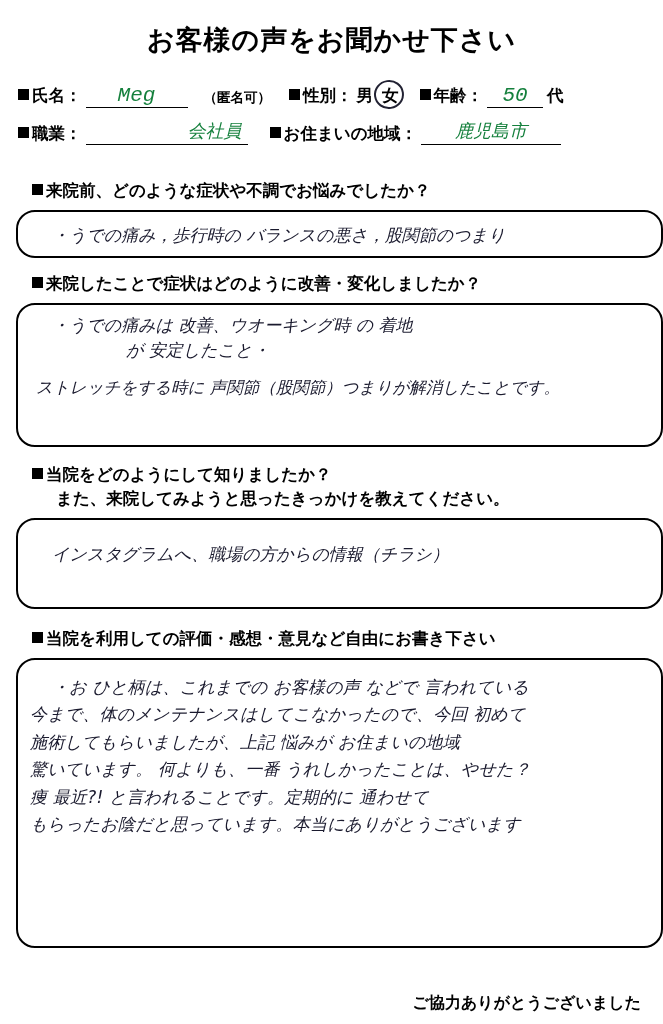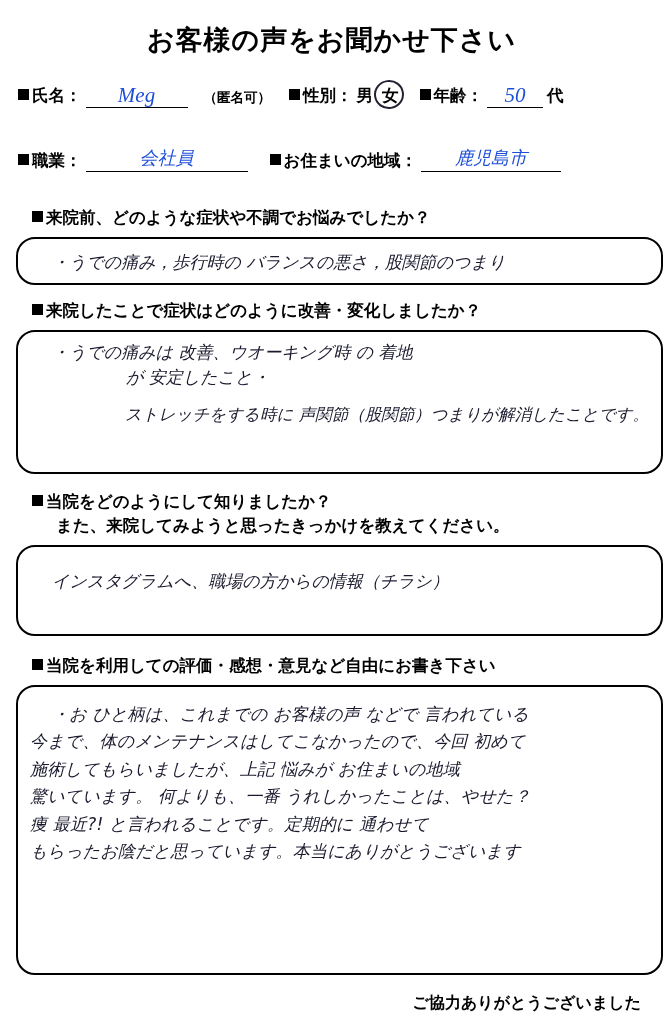--- a/index.html
+++ b/index.html
@@ -27,22 +27,22 @@
     font-weight: bold;
     font-size: 27px;
     letter-spacing: 1px;
     margin-top: 22px;
     font-family: "DejaVu Sans", sans-serif;
     color: #000;
   }
 
   
   .hand {
-    font-family: Liberation Serif, serif;
-    color: #1d4ed8;
+    font-family: Liberation Mono, monospace;
+    color: #15803d;
     font-style: italic;
     font-weight: 500;
   }
 
   
   .row {
     display: flex;
     align-items: flex-end;
     padding: 0 18px;
     margin-top: 16px;
@@ -131,21 +131,21 @@
     font-style: italic;
     white-space: nowrap;
   }
   .box.b1 { height: 48px; padding-top: 11px; }
   .box.b2 { height: 144px; }
   .box.b3 { height: 91px; padding-top: 22px; }
   .box.b4 { height: 290px; padding-top: 14px; }
 
   .indent1 { padding-left: 22px; }
   .indent2 { padding-left: 96px; }
-  .indent3 { padding-left: 6px; text-align: right; }
+  .indent3 { padding-left: 6px; }
 
   .b4 .line { font-size: 17px; line-height: 1.62; letter-spacing: .2px; }
   .b2 .line { line-height: 1.5; }
 
   
   .footer {
     position: absolute;
     right: 22px;
     bottom: 10px;
     font-weight: bold;
@@ -165,23 +165,23 @@
     <span class="ul hand val" style="min-width:90px;">Meg</span>
     <span class="note" style="margin-left:12px;">（匿名可）</span>
     <span class="lbl" style="margin-left:14px;"><span class="sq"></span><span>性別：</span></span>
     <span class="lbl">男</span>
     <span class="lbl circled">女</span>
     <span class="lbl" style="margin-left:12px;"><span class="sq"></span><span>年齢：</span></span>
     <span class="ul hand val" style="min-width:44px;">50</span>
     <span class="lbl">代</span>
   </div>
 
-  <div class="row" style="margin-top:39px;">
+  <div class="row" style="margin-top:12px;">
     <span class="lbl"><span class="sq"></span><span>職業：</span></span>
-    <span class="ul hand val-sm" style="min-width:150px;">会社員</span>
+    <span class="ul hand val-sm" style="min-width:150px;text-align:right;">会社員</span>
     <span class="lbl" style="margin-left:18px;"><span class="sq"></span><span>お住まいの地域：</span></span>
     <span class="ul hand val-sm" style="min-width:128px;">鹿児島市</span>
   </div>
 
   <div class="qhead" style="margin-top:34px;">
     <span class="sq"></span><span>来院前、どのような症状や不調でお悩みでしたか？</span>
   </div>
   <div class="box b1">
     <div class="line indent1">・うでの痛み，歩行時の バランスの悪さ，股関節のつまり</div>
   </div>

